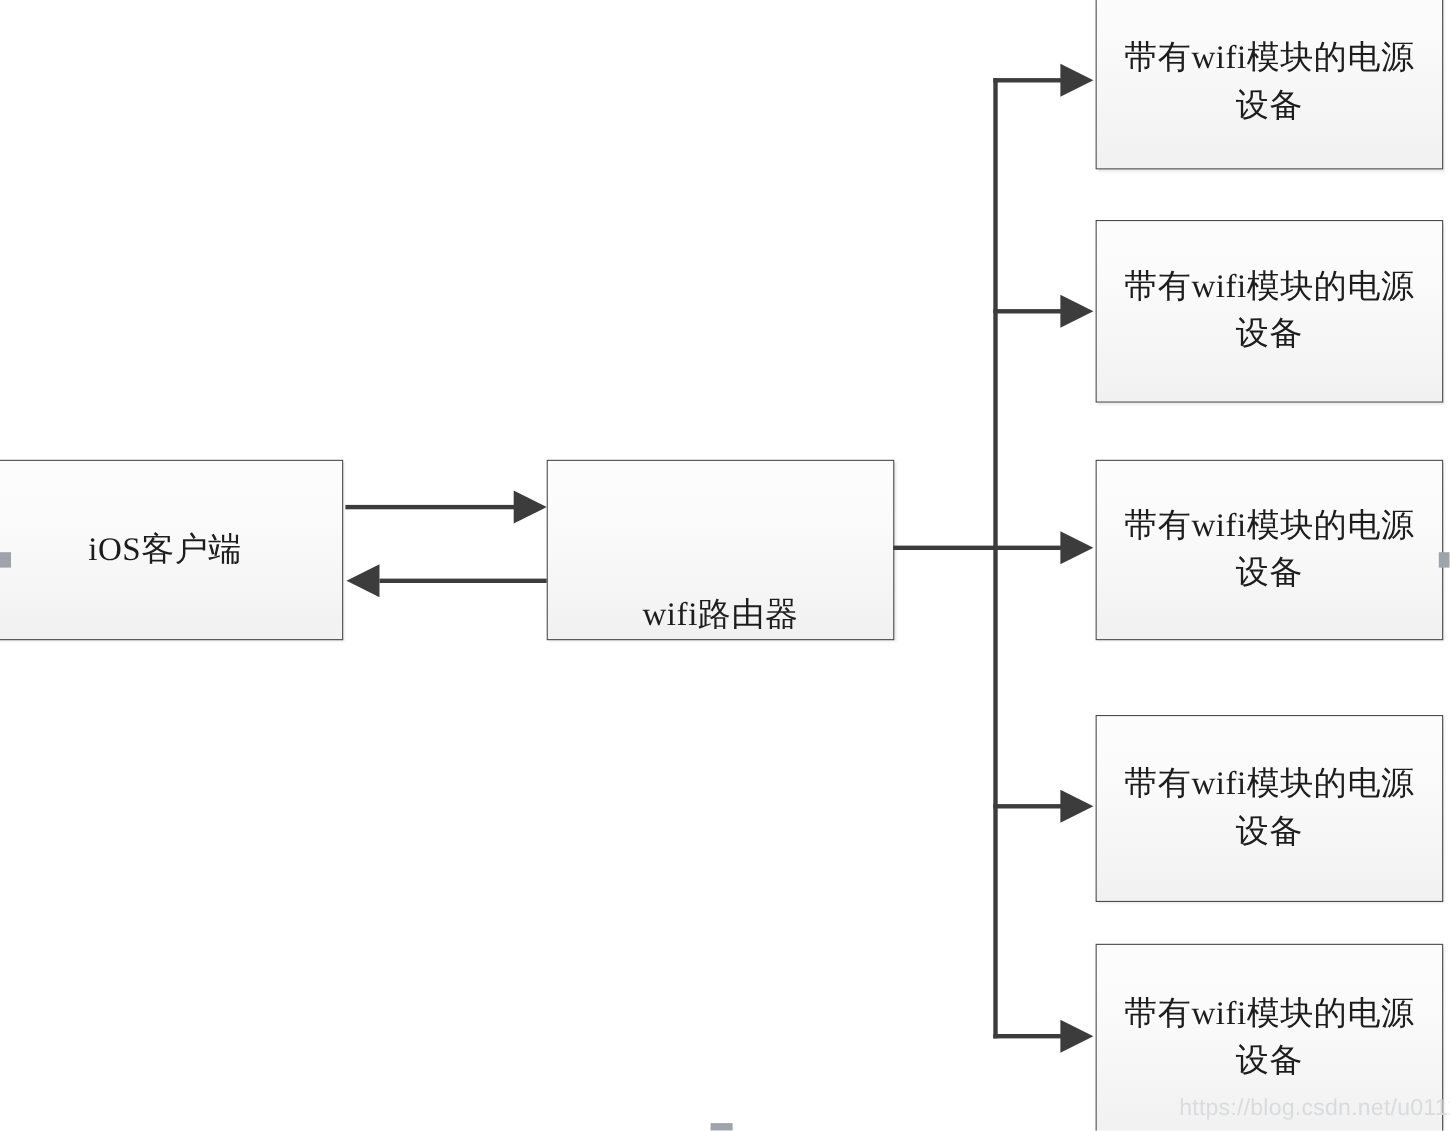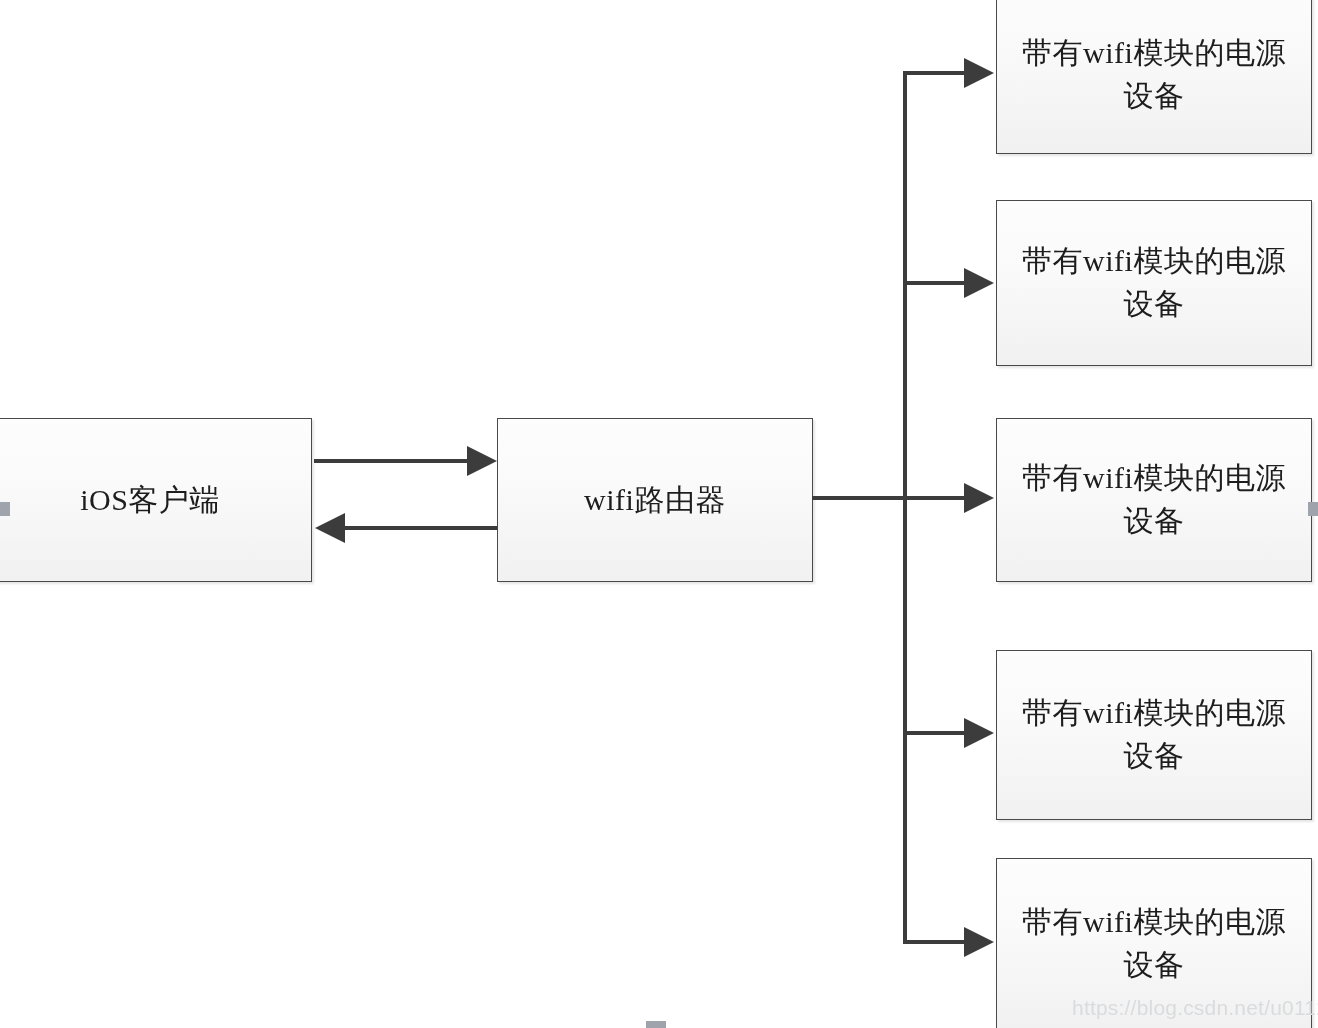--- a/index.html
+++ b/index.html
@@ -97,21 +97,21 @@
 </style>
 </head>
 <body>
 
 <div id="canvas">
 
   <div class="node" style="left:-60px; top:418px; width:372px; height:164px;">
     <span class="node-label" style="padding-left:70px;">iOS客户端</span>
   </div>
 
-  <div class="node" style="left:497px; top:418px; width:316px; height:164px;">
+  <div class="node" style="left:497px; top:418px; width:316px; height:164px;align-items:flex-end;">
     <span class="node-label">wifi路由器</span>
   </div>
 
   <div class="node" style="left:996px; top:-38px; width:316px; height:192px;">
     <span class="node-label two-line" style="padding-top:34px;">带有wifi模块的电源设备</span>
   </div>
 
   <div class="node" style="left:996px; top:200px; width:316px; height:166px;">
     <span class="node-label two-line">带有wifi模块的电源设备</span>
   </div>

